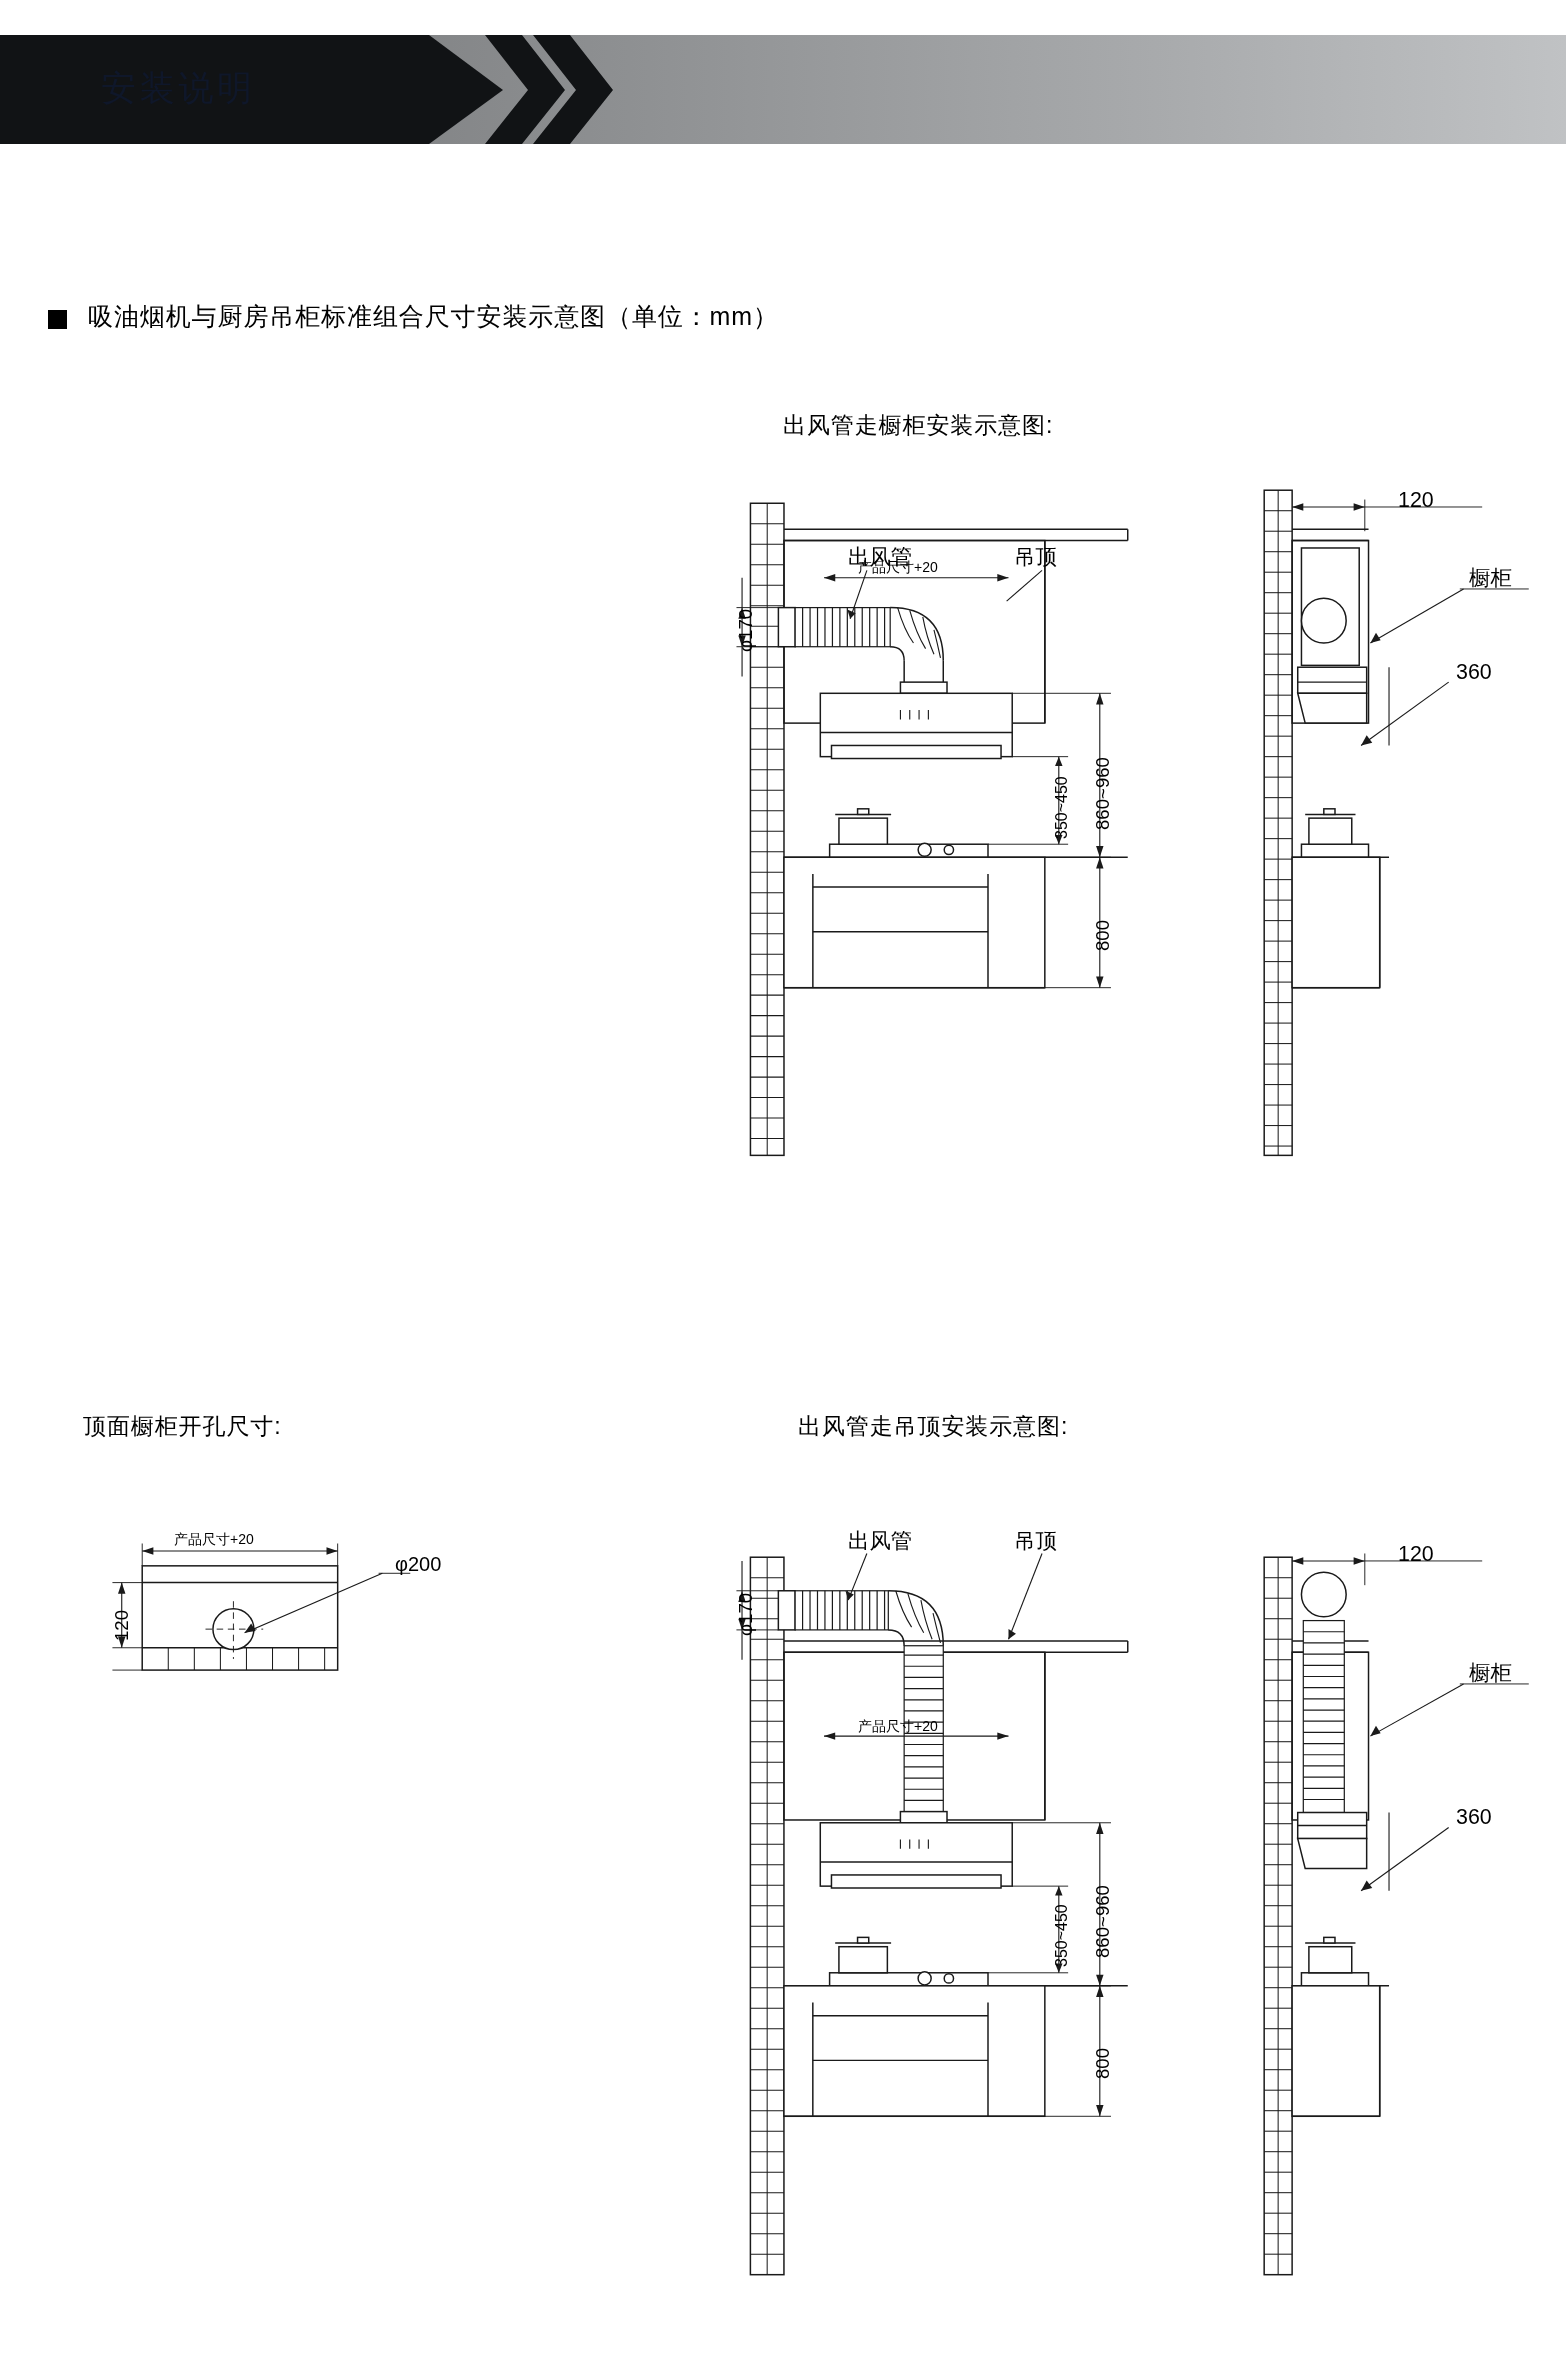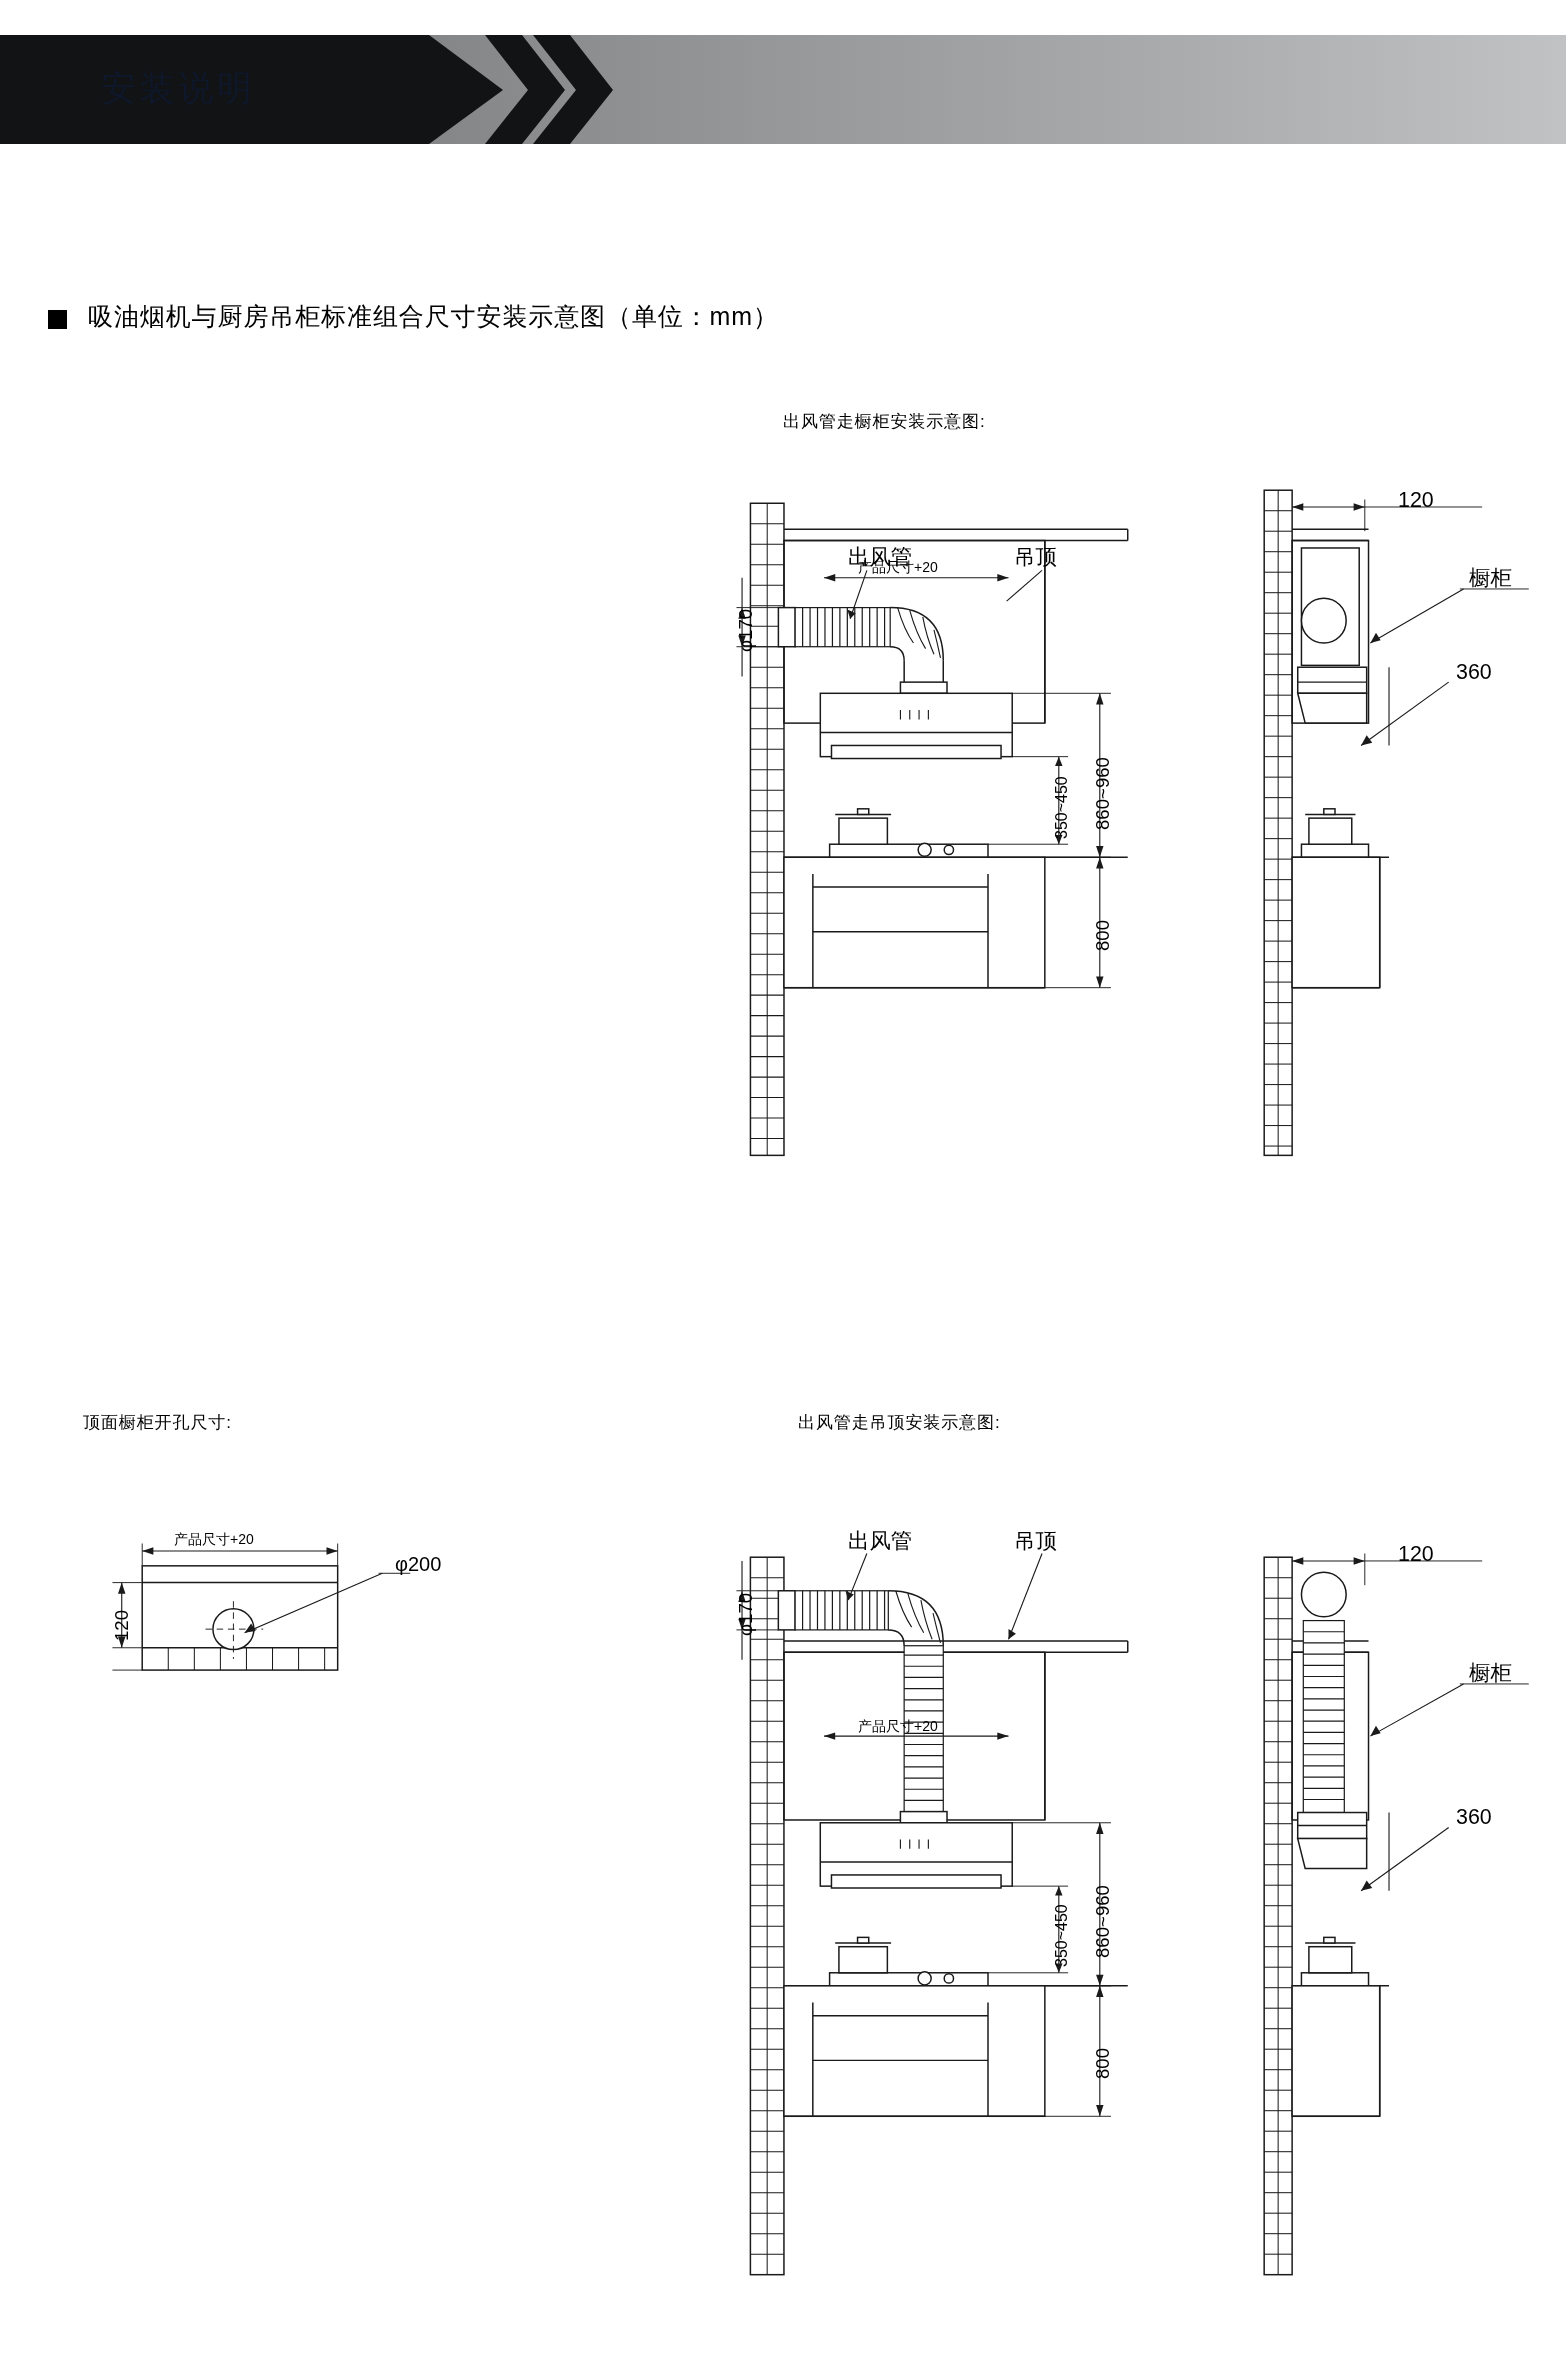--- a/index.html
+++ b/index.html
@@ -61,21 +61,21 @@
   .sec-title {
     position: absolute;
     left: 88px; top: 300px;
     font-size: 25px;
     letter-spacing: 0.9px;
     white-space: nowrap;
   }
 
   .cap {
     position: absolute;
-    font-size: 17px;
+    font-size: 23px;
     white-space: nowrap;
     letter-spacing: 0.9px;
   }
   .cap-top { left: 783px; top: 410px; }
   .cap-mid-left { left: 83px; top: 1411px; }
   .cap-mid-right { left: 783px; top: 1411px; margin-left: 15px; }
 
   
   .fig { position: absolute; }
   .lbl {

